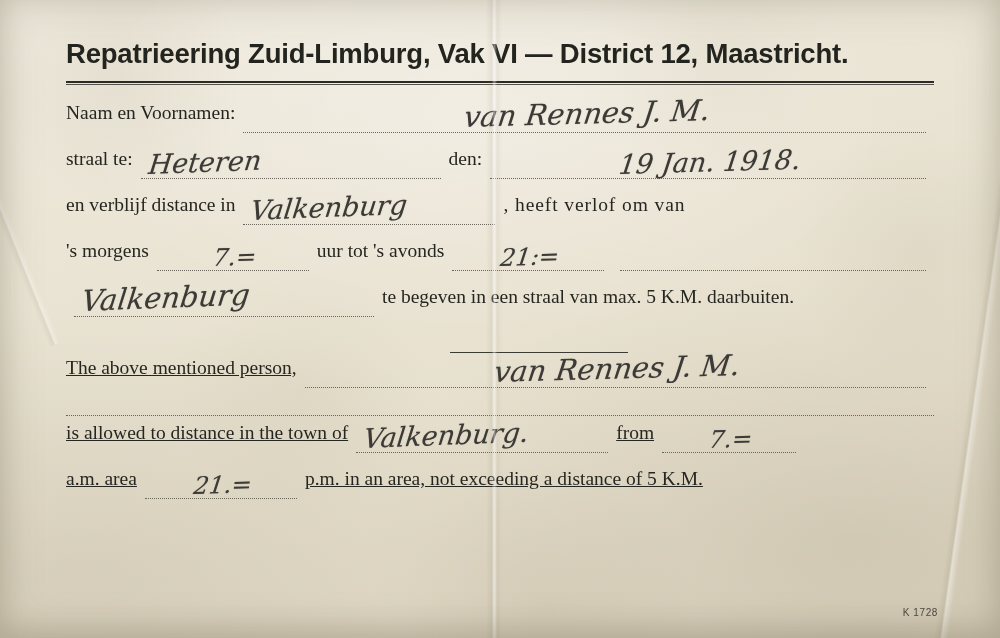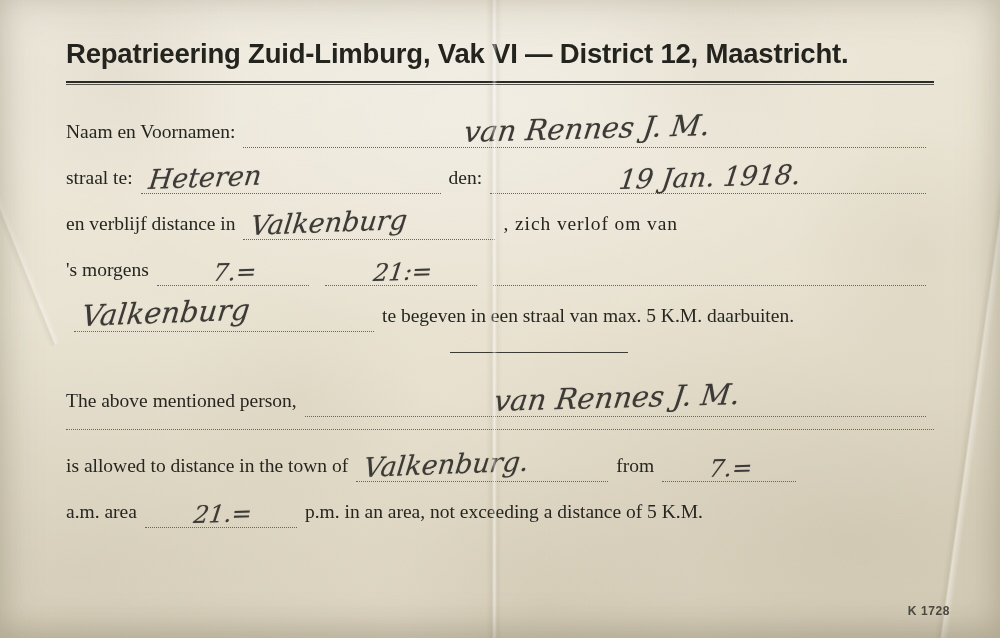--- a/index.html
+++ b/index.html
@@ -122,21 +122,21 @@
   }
 
   .form {
     margin-top: 17px;
     font-size: 19.5px;
     color: #262620;
   }
 
   .line {
     display: flex;
-    align-items: flex-end;
+    align-items: flex-start;
     height: 46px;
     white-space: nowrap;
   }
   .line .lbl {
     flex: 0 0 auto;
     padding-bottom: 5px;
   }
   .line .lbl.sp {
     letter-spacing: 0.9px;
   }
@@ -171,34 +171,34 @@
   .hw.c { left: 50%; transform: translateX(-50%) rotate(-1.6deg) skewX(-9deg); }
 
   .midrule {
     margin: 20px 0 0 0;
     height: 0;
     border-top: 1.6px solid #3b3a33;
     width: 178px;
     margin-left: 384px;
   }
 
-  .section2 { margin-top: 18px; }
+  .section2 { margin-top: 4px; text-decoration: underline; }
 
   .dotted-sep {
     border-top: 1.3px dotted #6a665c;
     margin: 12px 0 6px 0;
   }
 
   .stamp {
     position: absolute;
-    right: 50px;
+    right: 62px;
     bottom: 20px;
     font-family: "Liberation Sans", sans-serif;
-    font-size: 12px;
-    font-weight: bold;
+    font-size: 10px;
+    font-weight: normal;
     letter-spacing: 0.6px;
     color: #4a4840;
   }
 </style>
 </head>
 <body>
 
 <div id="card">
   <div id="content">
 
@@ -224,28 +224,29 @@
         <span class="fill">
           <span class="hw c">19 Jan. 1918.</span>
         </span>
       </div>
 
       <div class="line">
         <span class="lbl">en verblijf distance in</span>
         <span class="fill w250">
           <span class="hw">Valkenburg</span>
         </span>
-        <span class="lbl sp">, zich verlof om van</span>
+        <span class="lbl sp">, heeft verlof om van</span>
       </div>
 
       <div class="line">
         <span class="lbl">'s morgens</span>
         <span class="fill w150">
           <span class="hw c sm">7.=</span>
         </span>
+        <span class="lbl">uur tot 's avonds</span>
         <span class="fill w150">
           <span class="hw c sm">21:=</span>
         </span>
         <span class="fill"></span>
       </div>
 
       <div class="line">
         <span class="fill w300">
           <span class="hw lg">Valkenburg</span>
         </span>

